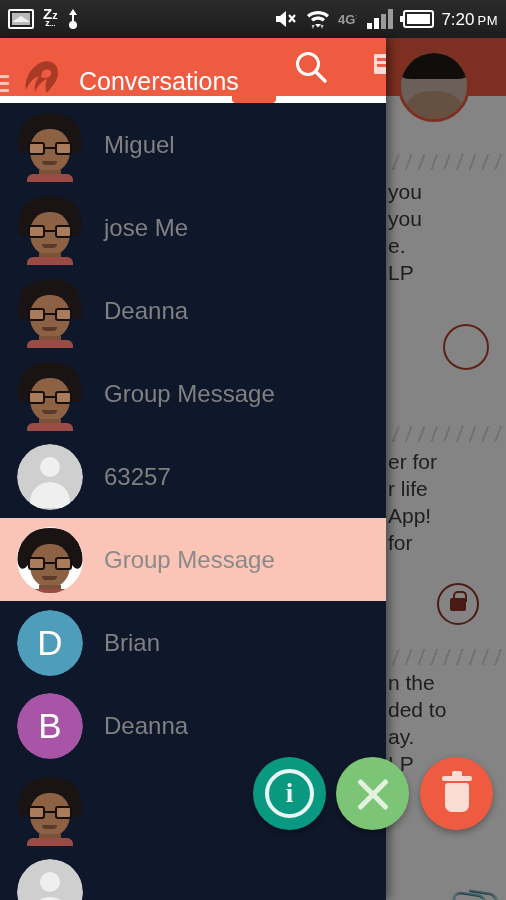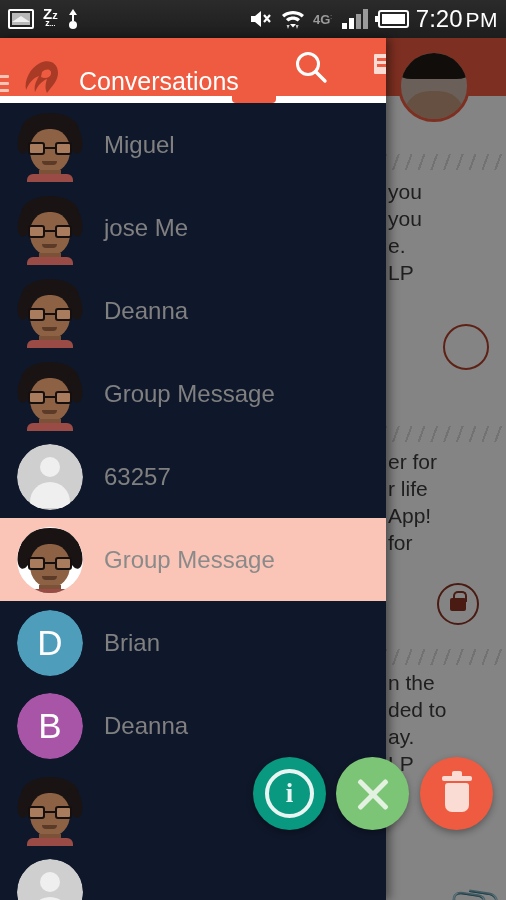--- a/index.html
+++ b/index.html
@@ -12,22 +12,22 @@
 
   
   #statusbar{
     position:absolute;left:0;top:0;width:506px;height:38px;
     background:linear-gradient(#2b2b2b,#1d1d1d);
     display:flex;align-items:center;padding:0 8px;
   }
   .sb-left{display:flex;align-items:center;gap:9px;flex:0 0 auto;}
   .sb-right{display:flex;align-items:center;gap:7px;margin-left:auto;}
   .sb-ico{display:block;}
-  .sb-time{color:#fff;font-size:24px;font-weight:400;letter-spacing:0px;line-height:1;}
-  .sb-ampm{color:#fff;font-size:21px;margin-left:3px;letter-spacing:.5px;}
+  .sb-time{color:#fff;font-size:17px;font-weight:400;letter-spacing:0px;line-height:1;}
+  .sb-ampm{color:#fff;font-size:13px;margin-left:3px;letter-spacing:.5px;}
   .zz{color:#fff;font-weight:700;font-size:12px;line-height:8px;text-align:center;}
 
   
   #bgpanel{
     position:absolute;left:0;top:38px;width:506px;height:862px;
     background:#f4f4f4;overflow:hidden;
   }
   #bg-appbar{position:absolute;left:0;top:0;width:506px;height:58px;background:#ef5b40;}
   #bg-body{position:absolute;left:0;top:58px;width:506px;bottom:0;background:#fdfdfd;}
   .bg-avatar{

